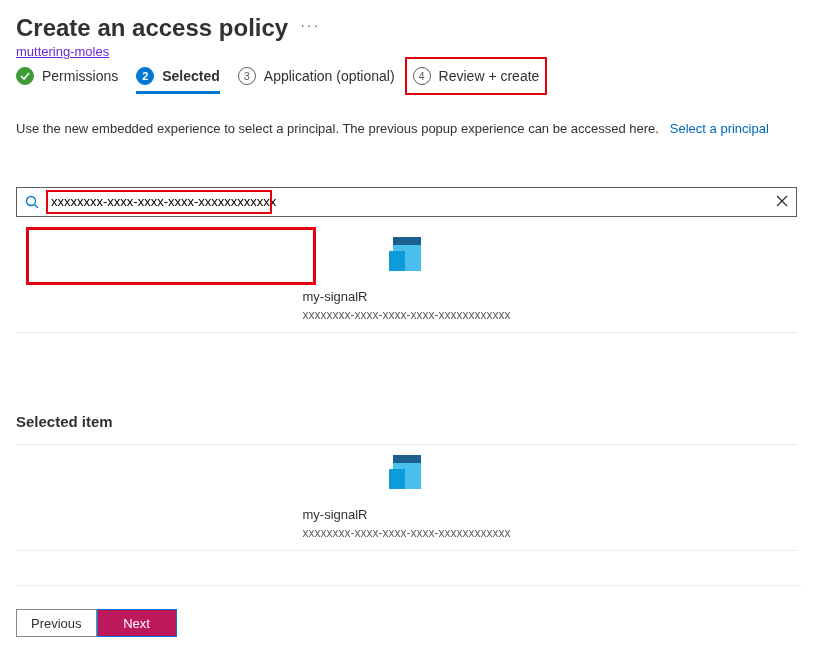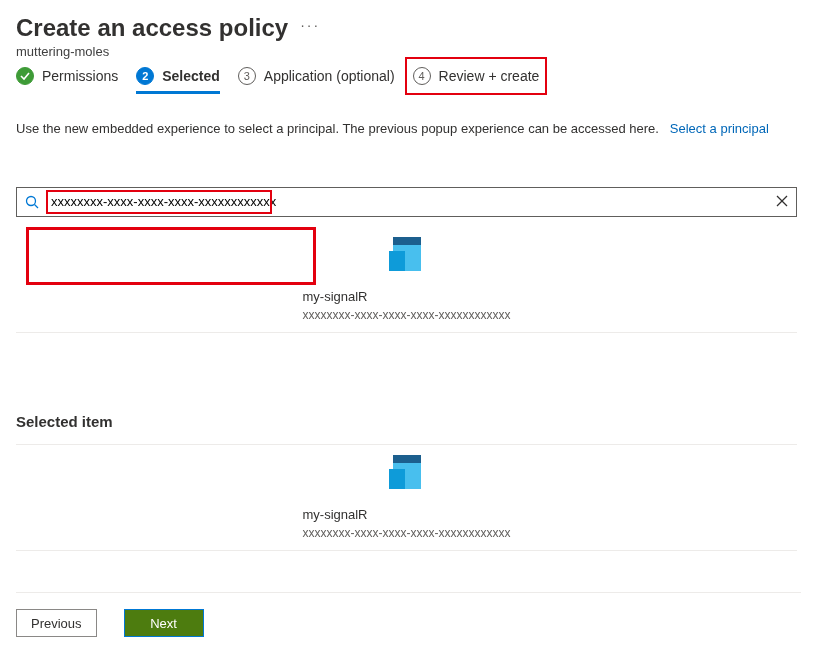--- a/index.html
+++ b/index.html
@@ -9,21 +9,21 @@
       color: #323130;
       background: #fff;
       width: 813px;
       height: 653px;
       position: relative;
       padding: 14px 16px;
     }
     .header { display: flex; align-items: center; gap: 12px; }
     .title { font-size: 24px; font-weight: 600; color: #323130; }
     .more-icon { color: #605e5c; font-size: 14px; letter-spacing: 2px; cursor: pointer; padding-bottom: 6px;}
-    .subtitle { font-size: 13px; color: #404040; margin-top: 2px; }
+    .subtitle { font-size: 13px; color: #6d28d9; margin-top: 2px; text-decoration: underline; }
     .tabs { display: flex; gap: 18px; margin-top: 8px; border-bottom: 0; }
     .tab {
       display: flex; align-items: center; gap: 8px;
       font-size: 14px; color: #323130; cursor: pointer;
       padding-bottom: 8px;
       position: relative;
     }
     .tab.active { font-weight: 600; }
     .tab.active::after {
       content: ""; position: absolute; left: 0; right: 0; bottom: -1px;
@@ -76,30 +76,30 @@
     .res-icon .left { position: absolute; top: 14px; left: 0; width: 16px; height: 20px; background: #0e9bd9; }
     .res-text .name { font-size: 13px; color: #323130; }
     .res-text .id { font-size: 12px; color: #605e5c; margin-top: 4px; }
     .result-highlight {
       position: absolute; border: 3px solid #e3000f; pointer-events: none;
     }
     .section-title { font-size: 15px; font-weight: 700; margin-top: 80px; }
     .selected-row { margin-top: 14px; border-top: 1px solid #edebe9; border-bottom: 1px solid #edebe9; }
     .footer {
       position: absolute; left: 16px; right: 12px; bottom: 16px;
-      border-top: 1px solid #edebe9; padding-top: 16px;
-      display: flex; gap: 27px; text-align: center;
+      border-top: 1px solid #edebe9; padding-top: 23px;
+      display: flex; gap: 0; text-align: center;
     }
     .btn {
       min-width: 80px; height: 28px; font-size: 13px; cursor: pointer;
       display: inline-flex; align-items: center; justify-content: center;
       padding: 0 14px;
     }
     .btn.secondary { background: #fff; border: 1px solid #8a8886; color: #323130; }
-    .btn.primary { background: #4d7c0f; border: 1px solid #0078d4; color: #fff; font-weight: 500; }
+    .btn.primary { background: #be185d; border: 1px solid #0078d4; color: #fff; font-weight: 500; }
   </style>
 </head>
 <body>
 
 <div class="header">
   <div class="title">Create an access policy</div>
   <div class="more-icon">···</div>
 </div>
 <div class="subtitle">muttering-moles</div>
 

